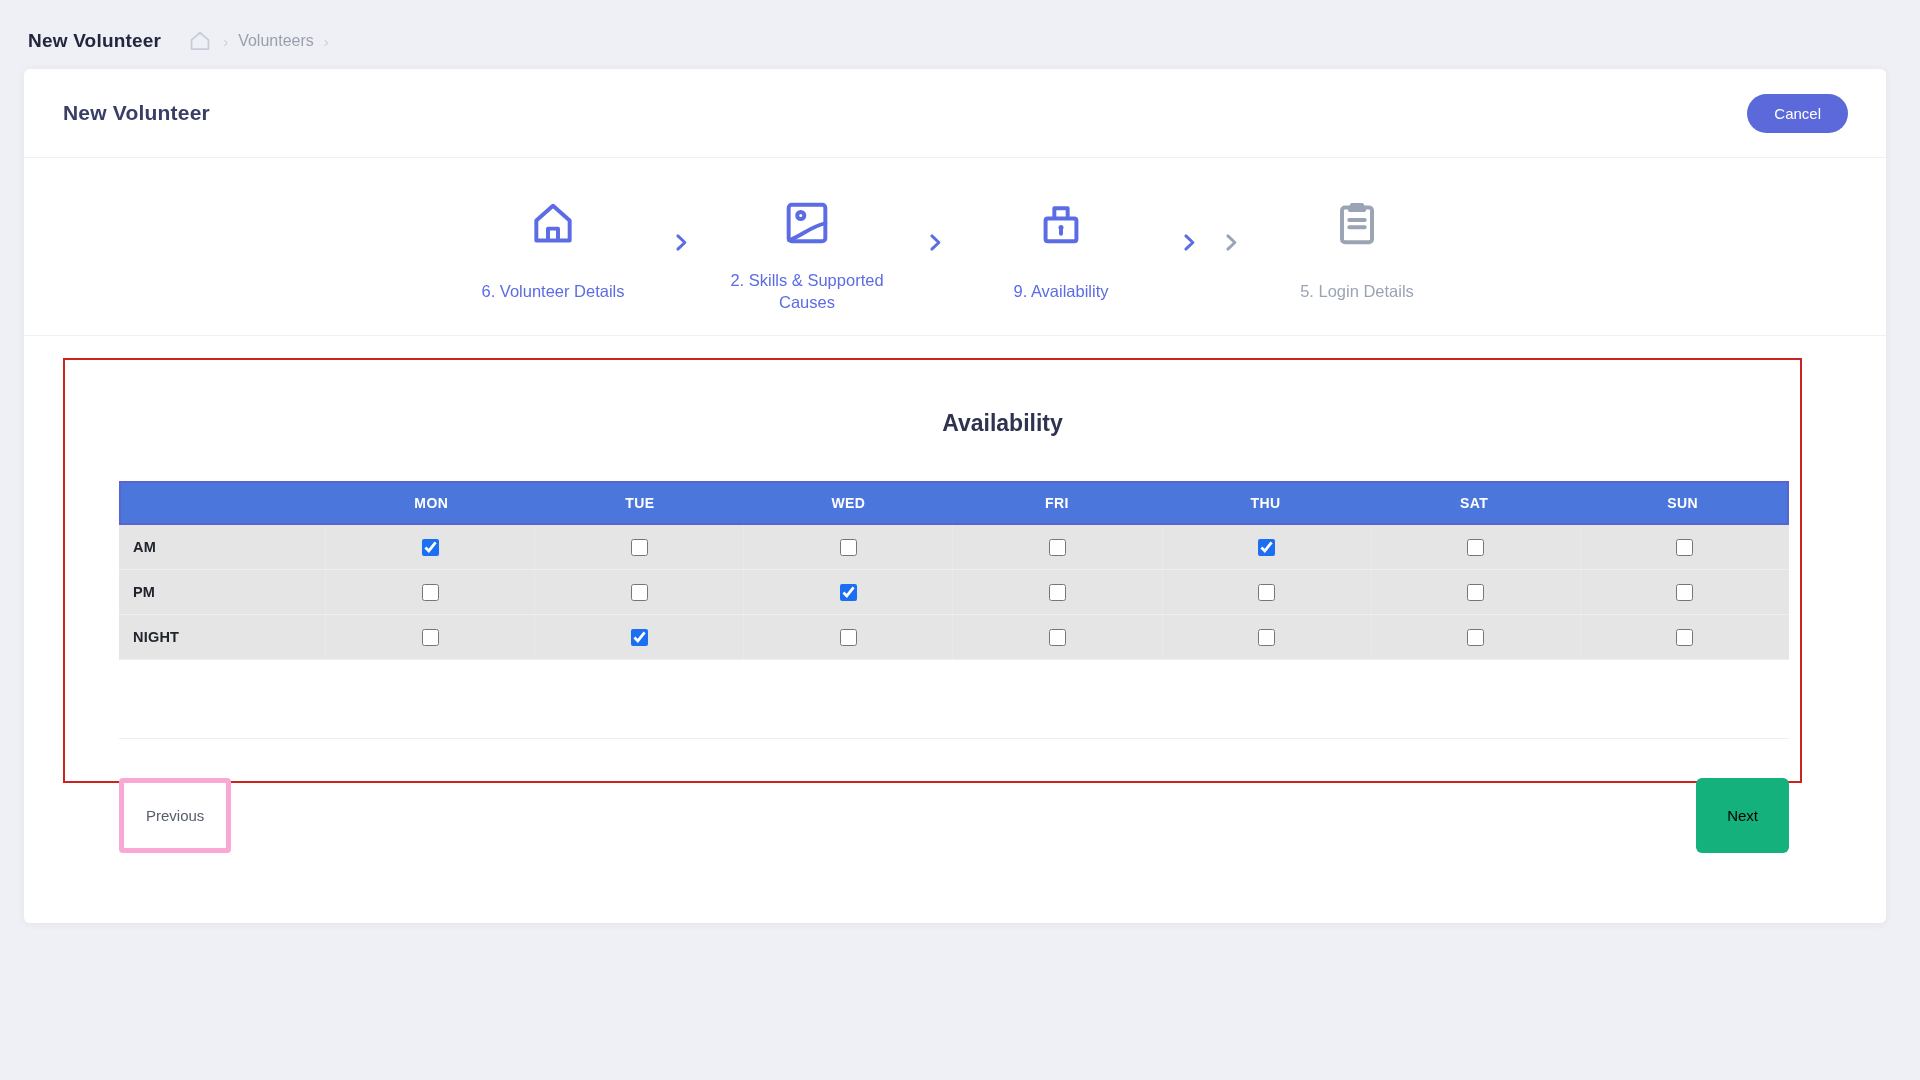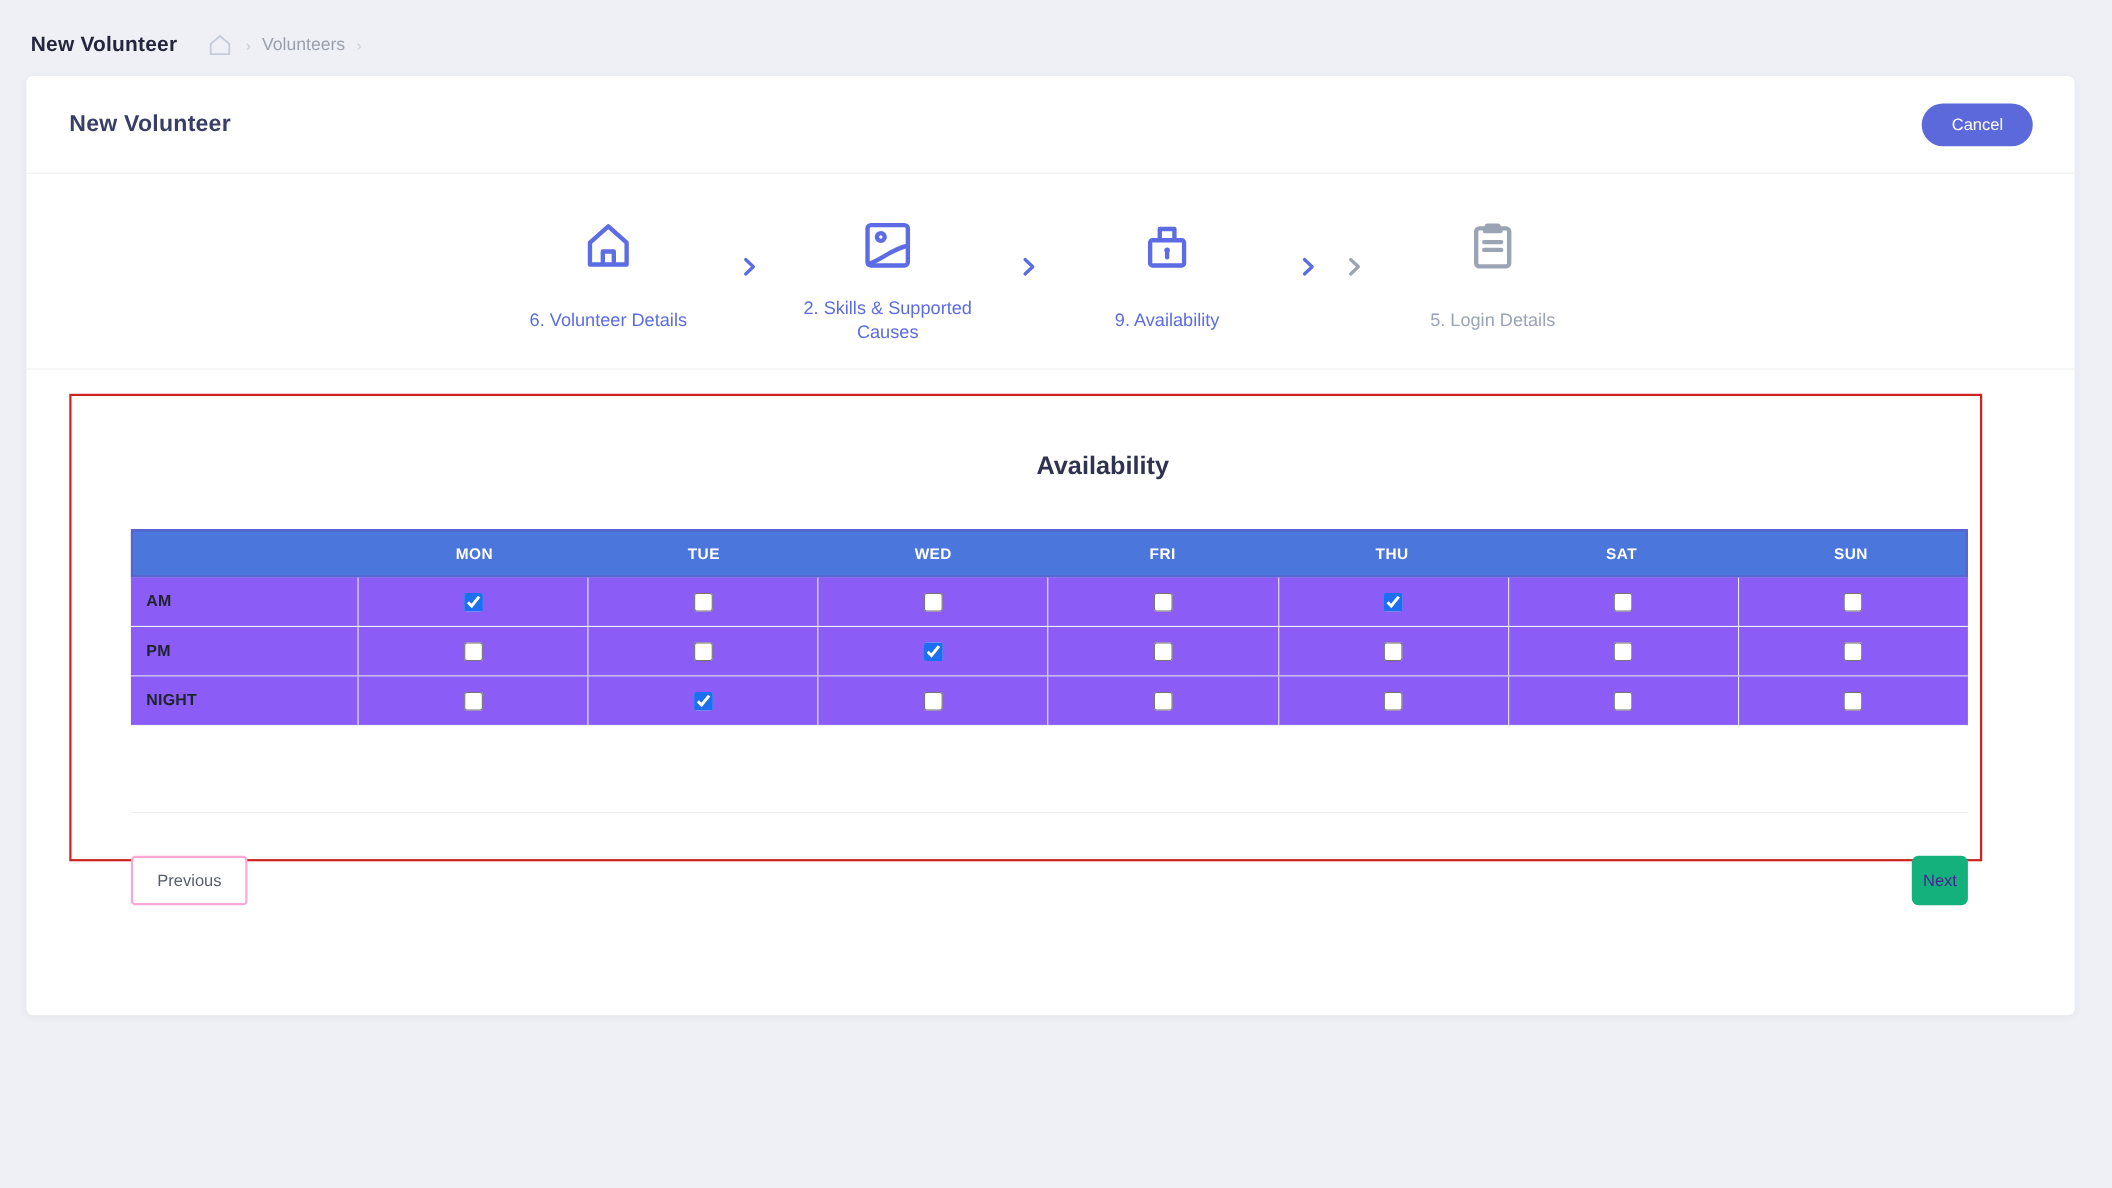--- a/index.html
+++ b/index.html
@@ -52,34 +52,34 @@
   .step-chevron { align-self:flex-start; margin-top:74px; width:42px; display:flex; justify-content:center; }
   .step-chevron svg { width:21px; height:21px; }
 
   
   .section-title { margin:74px 0 0 95px; font-size:23px; font-weight:600; color:#2f3350;text-align:center; }
   .avail-table { margin:44px 0 0 95px; width:1670px; }
   .thead, .trow { display:grid; grid-template-columns:206px repeat(7,1fr); }
   .thead { background:#4b76dc; border:2px solid #5a63d0; height:44px; }
   .th { color:#fff; font-weight:700; font-size:14px; letter-spacing:.4px;
         display:flex; align-items:center; justify-content:center; }
-  .trow { height:45px; border-bottom:1px solid #edeff3; background:#8b5cf6; }
+  .trow { height:45px; border-bottom:1px solid #edeff3; background:#e5e5e5; }
   .td { display:flex; align-items:center; justify-content:center; border-left:1px solid #e8eaef; }
   .td.row-label { border-left:none; justify-content:flex-start; padding-left:14px;
                   font-weight:700; font-size:14.5px; color:#20242e; letter-spacing:.2px; }
   .td input[type=checkbox] { width:17px; height:17px; accent-color:#1b6ff0; margin:0; cursor:pointer; }
 
   
   .footer-divider { height:1px; background:#eceef3; margin:78px 0 0 95px; width:1670px; }
   .footer-row { width:1670px; margin:39px 0 0 95px; display:flex; justify-content:space-between;
                 position:relative; z-index:6; }
-  .btn-previous { background:#fff; border:2px solid #f9a8d4; border-radius:4px; padding:12px 22px;
+  .btn-previous { background:#fff; border:5px solid #f9a8d4; border-radius:4px; padding:24px 22px;
                   font-size:15px; color:#565d6b; cursor:pointer; font-family:inherit; }
-  .btn-next { background:#15b17c; border:none; border-radius:6px; padding:12px 10px;
-              font-size:15px; color:#4c1d95; font-weight:500; cursor:pointer; font-family:inherit; }
+  .btn-next { background:#15b17c; border:none; border-radius:6px; padding:12px 31px;
+              font-size:15px; color:#000000; font-weight:500; cursor:pointer; font-family:inherit; }
 </style>
 </head>
 <body>
 
 <div class="breadcrumb">
   <span class="bc-title">New Volunteer</span>
   <span class="bc-home">
     <svg viewBox="0 0 24 24" fill="none" stroke="currentColor" stroke-width="1.6" stroke-linejoin="round">
       <path d="M4.2 11 L12 4.4 L19.8 11 V19.6 H4.2 Z"></path>
     </svg>

